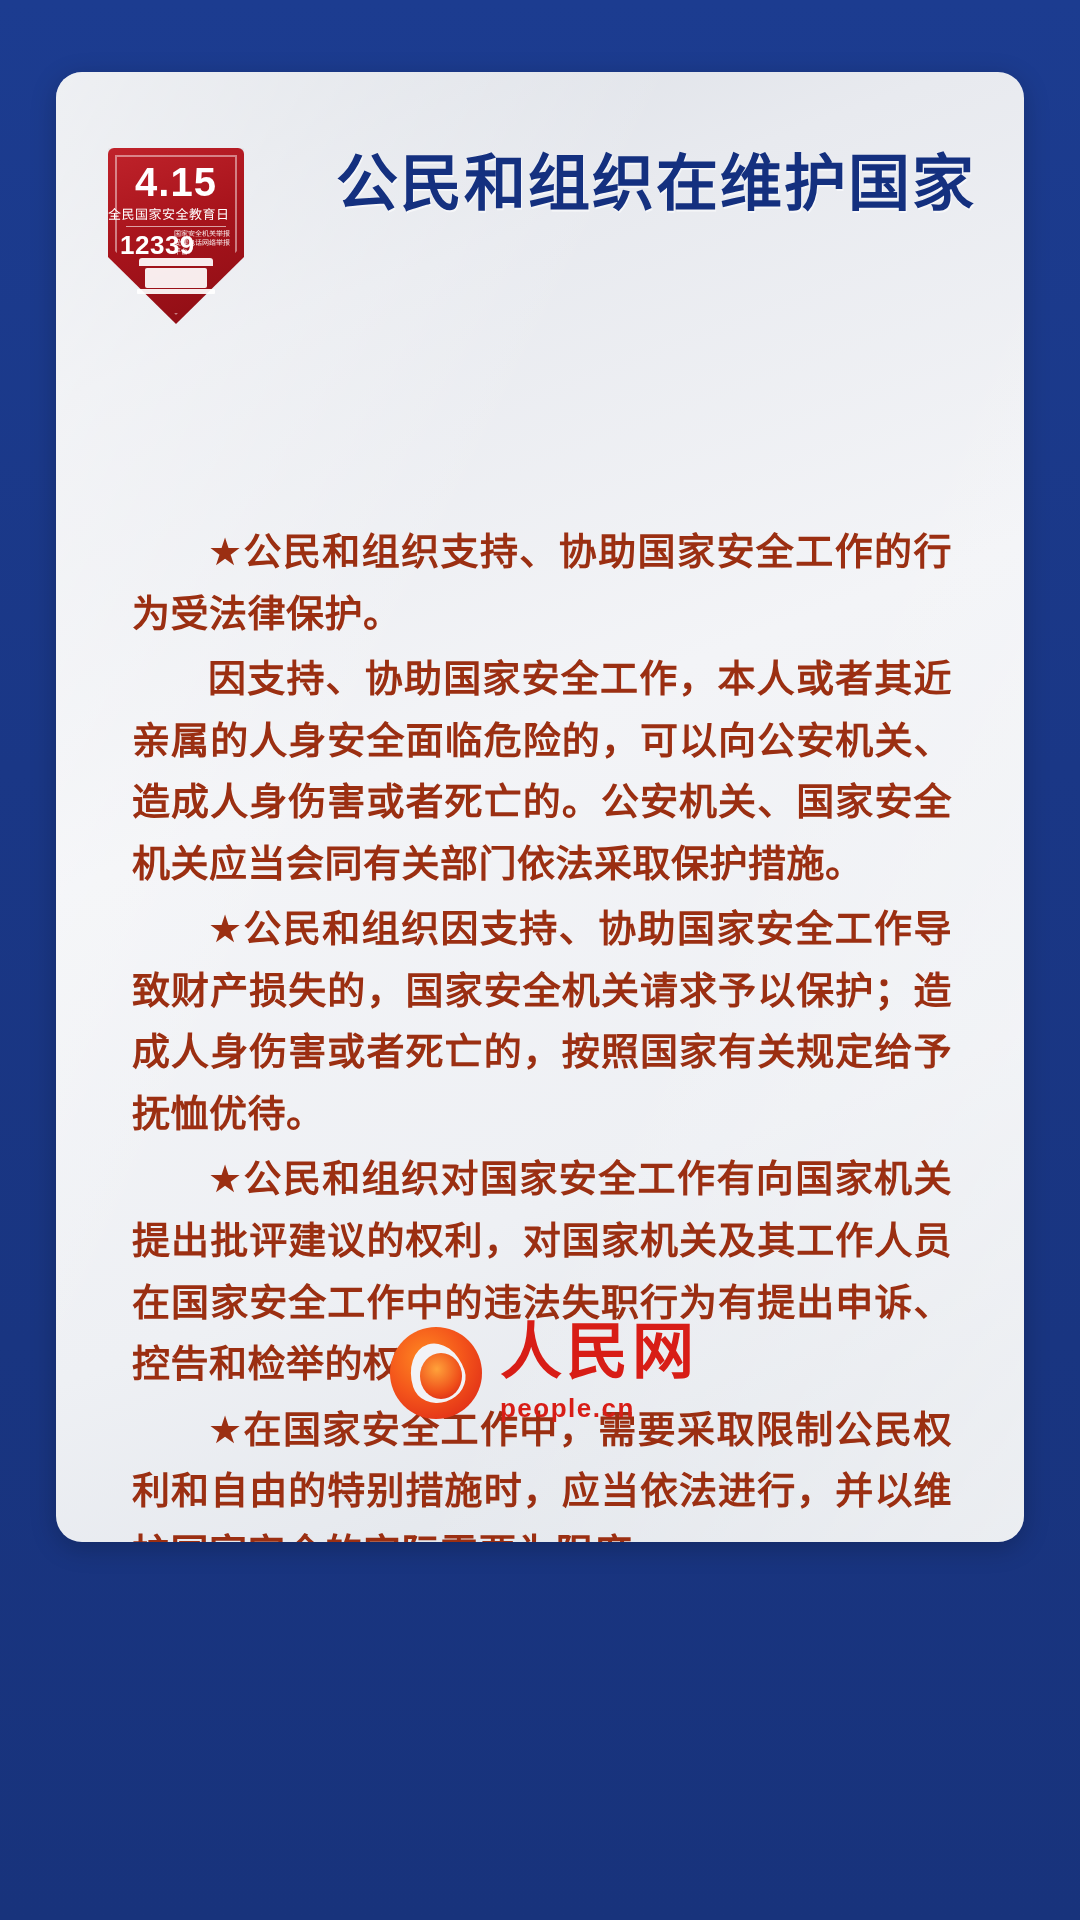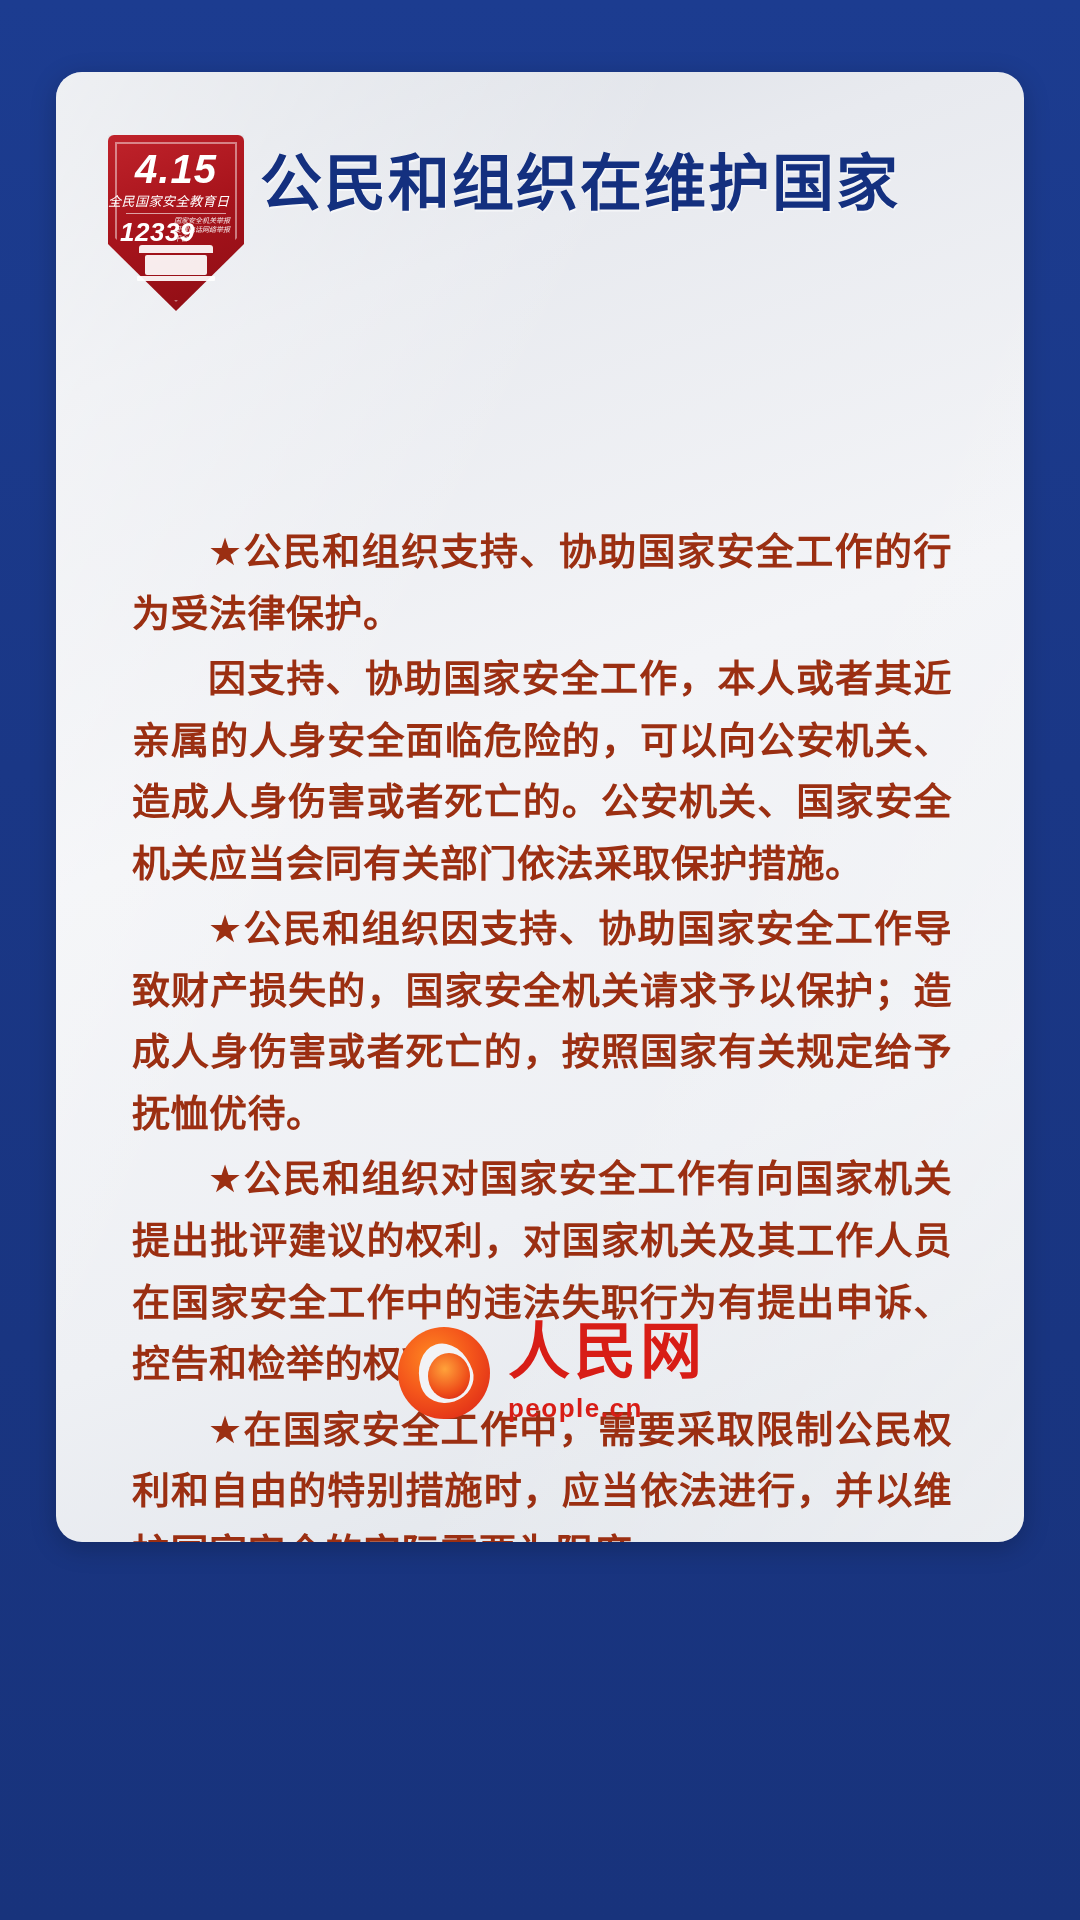--- a/index.html
+++ b/index.html
@@ -56,22 +56,21 @@
     padding: 0 48px 0 52px;
     box-sizing: border-box;
     z-index: 3;
   }
 
   .emblem {
     position: relative;
     width: 136px;
     height: 176px;
     flex: 0 0 136px;
-    margin-top: 5px;
-    font-style: italic;
+    margin-top: 18px;
   }
 
   .shield {
     position: absolute;
     inset: 0;
     background: linear-gradient(160deg, #c0232b 0%, #a8141c 45%, #8d0d14 100%);
     clip-path: polygon(0% 0%, 100% 0%, 100% 62%, 50% 100%, 0% 62%);
     border-radius: 6px 6px 0 0;
     box-shadow: 0 3px 8px rgba(0,0,0,0.2);
   }
@@ -176,21 +175,21 @@
     flex: 1;
     padding-left: 16px;
     padding-top: 6px;
   }
   .title-line {
     color: #14307f;
     font-size: 62px;
     font-weight: bold;
     letter-spacing: 2px;
     line-height: 1.55;
-    text-align: left;
+    text-align: right;
     white-space: nowrap;
     text-shadow: 1px 2px 0 rgba(255,255,255,0.55);
   }
   .title-line.second {
     padding-left: 26px;
   }
 
   
   .body-text {
     position: absolute;
@@ -206,21 +205,21 @@
     text-align: justify;
     text-indent: 76px;
     margin: 0 0 4px 0;
     font-weight: bold;
     letter-spacing: 0.5px;
   }
 
   
   .footer-logo {
     position: absolute;
-    left: 12px;
+    left: 4px;
     bottom: 118px;
     width: 100%;
     display: flex;
     align-items: center;
     justify-content: center;
     z-index: 3;
   }
   .logo-mark {
     position: relative;
     width: 92px;

